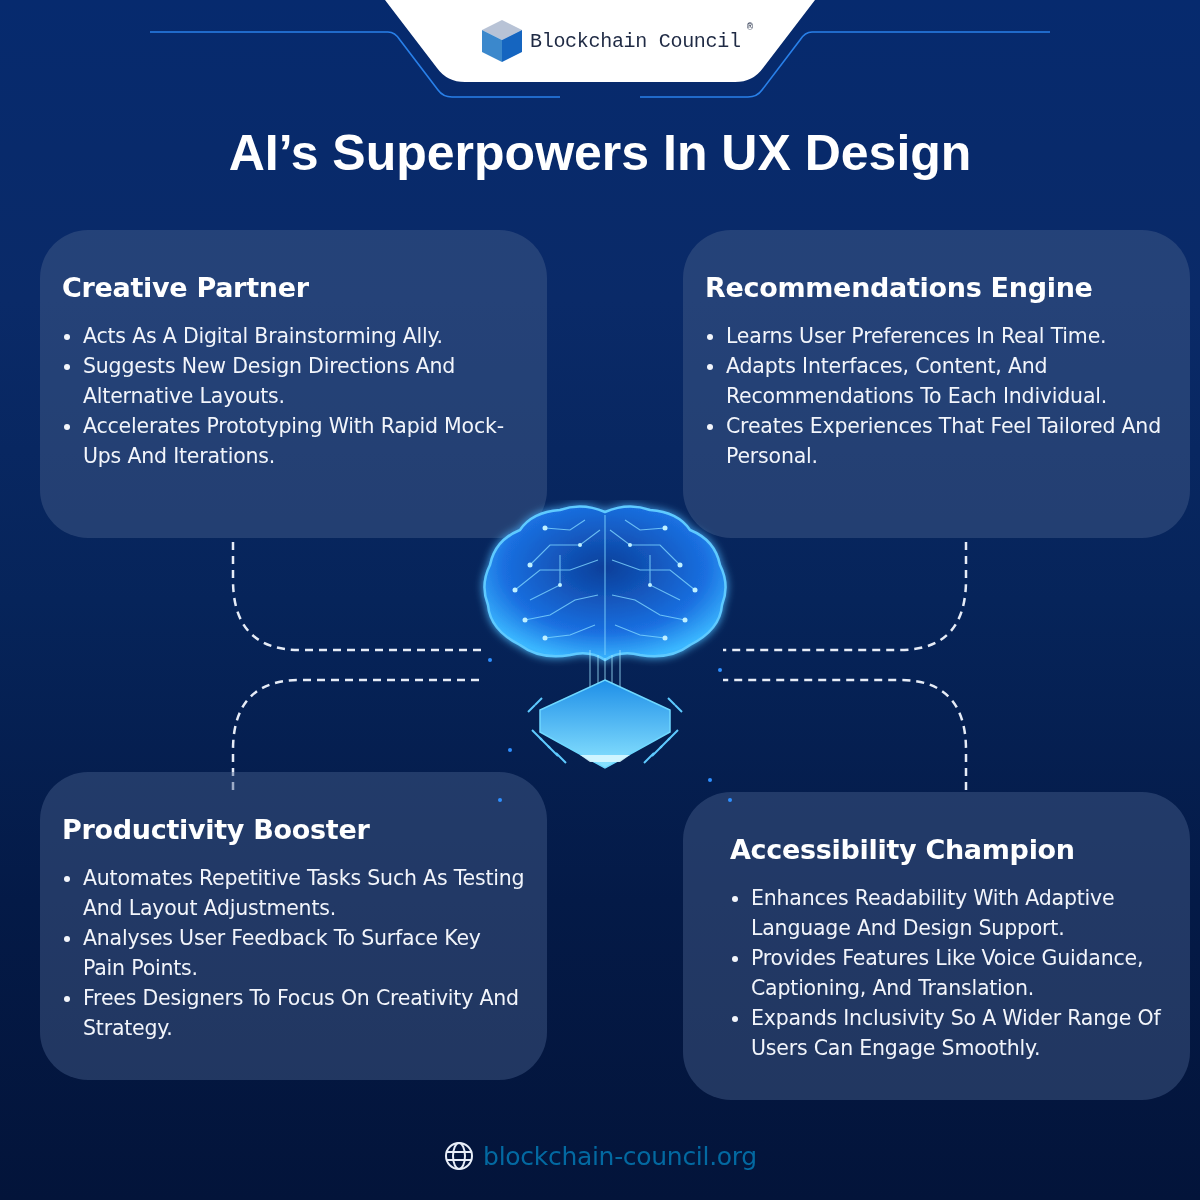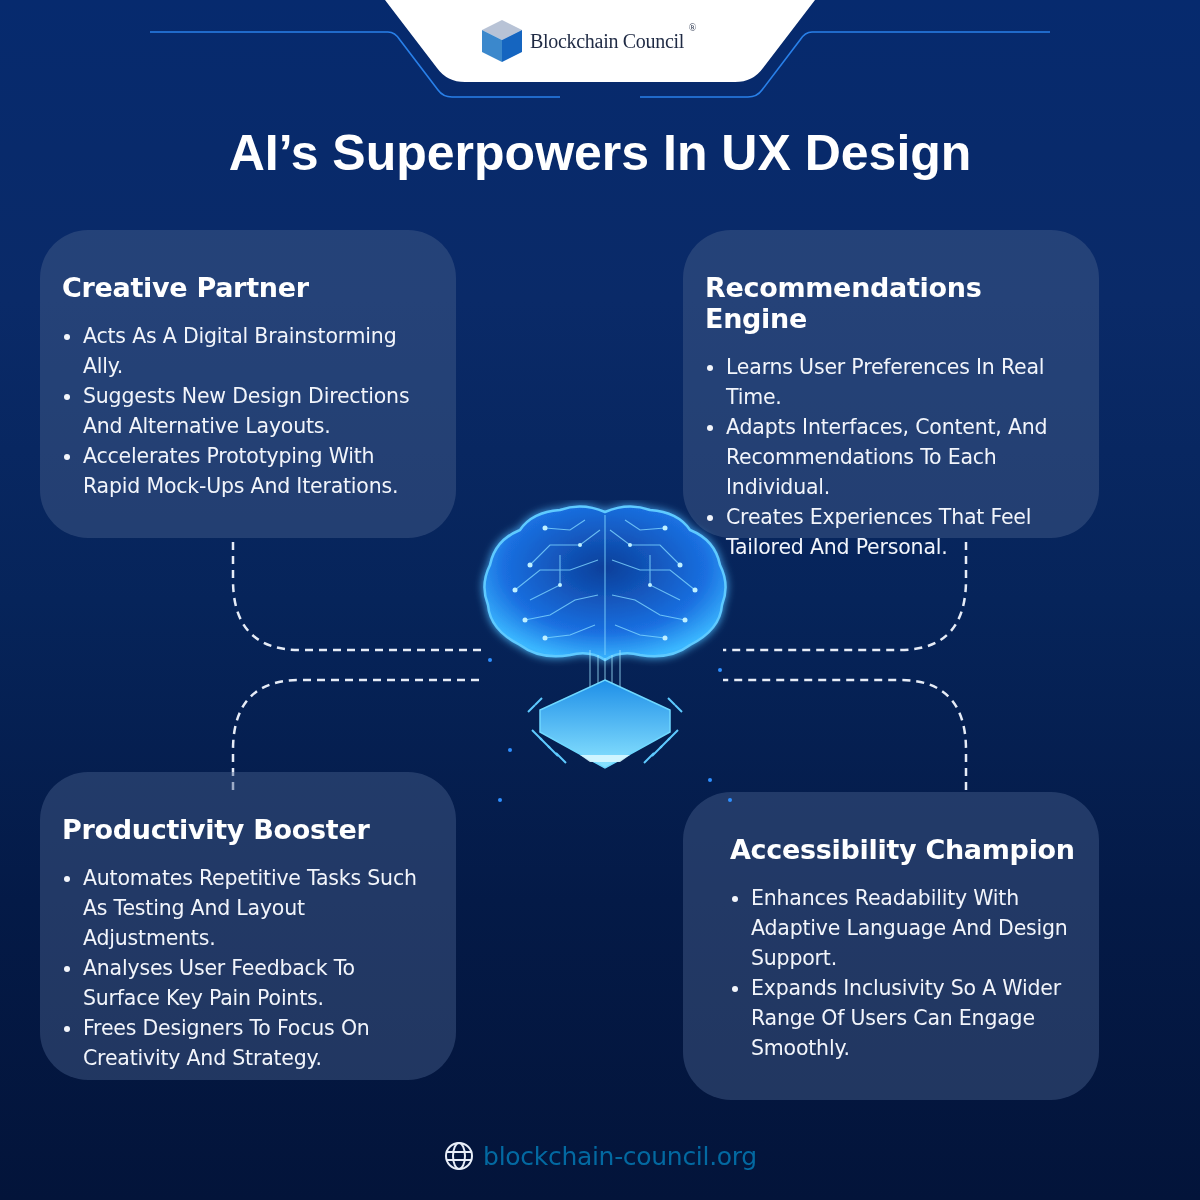--- a/index.html
+++ b/index.html
@@ -10,31 +10,31 @@
       color: #ffffff;
     }
     .header-tab {
       position: absolute; left: 385px; top: 0; width: 430px; height: 82px;
     }
     .header-tab svg { position: absolute; left: 0; top: 0; }
     .logo {
       position: absolute; left: 480px; top: 18px; display: flex; align-items: center; gap: 6px;
     }
     .logo-text {
-      font-family: Liberation Serif, serif; font-size: 20px; color: #1f2a44; letter-spacing: -0.3px;
+      font-family: Liberation Mono, monospace; font-size: 20px; color: #1f2a44; letter-spacing: -0.3px;
       position: relative;
     }
     .logo-reg { position: absolute; top: -8px; right: -12px; font-size: 10px; color: #1f2a44; }
     .deco-lines { position: absolute; left: 0; top: 0; }
     .title {
       position: absolute; left: 0; width: 1200px; top: 124px; text-align: center;
       font-family: "Liberation Sans", sans-serif; font-weight: bold; font-size: 50px; letter-spacing: 0px;
     }
     .card {
-      position: absolute; width: 416px; height: 308px; border-radius: 48px;
+      position: absolute; width: 507px; height: 308px; border-radius: 48px;
       background: rgba(70, 95, 140, 0.45);
       box-sizing: border-box; padding: 42px 22px 0 22px;
     }
     .card h2 {
       margin: 0 0 18px 0; font-family: "DejaVu Sans", sans-serif; font-weight: bold; font-size: 27px; letter-spacing: -0.3px;
     }
     .card ul { margin: 0; padding: 0 0 0 21px; list-style: none; }
     .card li {
       position: relative; font-size: 20.5px; line-height: 30px; letter-spacing: -0.2px; color: #f2f5fb;
     }
@@ -107,20 +107,21 @@
     <li>Automates Repetitive Tasks Such As Testing And Layout Adjustments.</li>
     <li>Analyses User Feedback To Surface Key Pain Points.</li>
     <li>Frees Designers To Focus On Creativity And Strategy.</li>
   </ul>
 </div>
 
 <div class="card" style="left:683px; top:792px;padding-left:47px;">
   <h2>Accessibility Champion</h2>
   <ul>
     <li>Enhances Readability With Adaptive Language And Design Support.</li>
+    <li>Provides Features Like Voice Guidance, Captioning, And Translation.</li>
     <li>Expands Inclusivity So A Wider Range Of Users Can Engage Smoothly.</li>
   </ul>
 </div>
 
 <svg class="brain" width="270" height="320" viewBox="0 0 270 320">
   <defs>
     <radialGradient id="bg1" cx="50%" cy="40%" r="60%">
       <stop offset="0%" stop-color="#0b3f9a"></stop>
       <stop offset="70%" stop-color="#1a6fe0"></stop>
       <stop offset="100%" stop-color="#3ab6ff"></stop>

